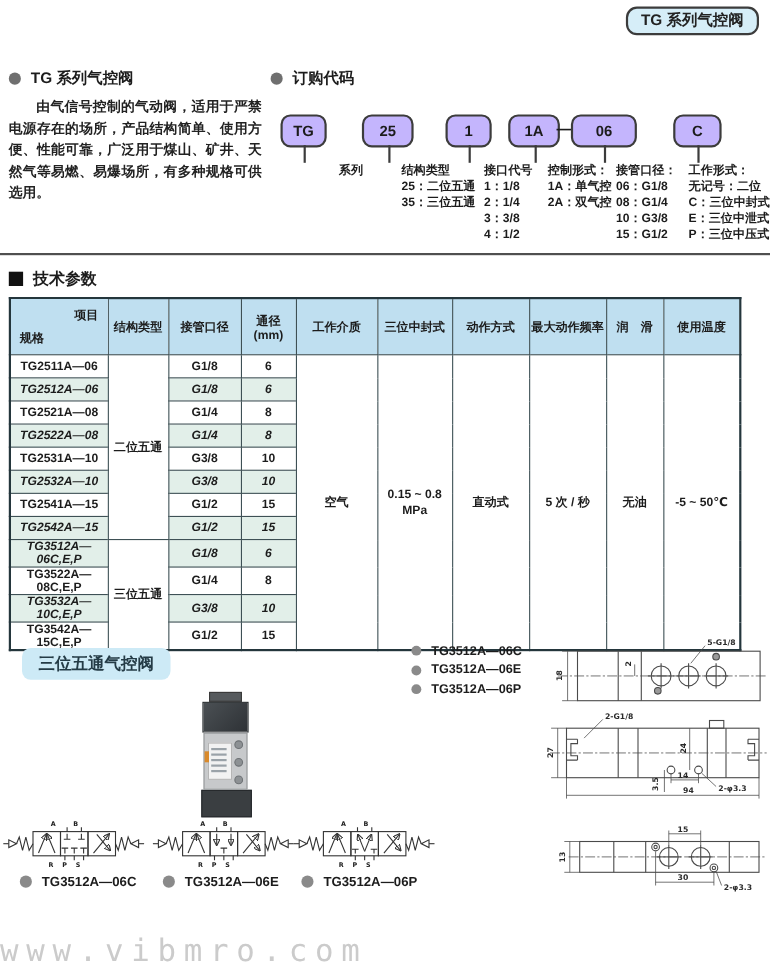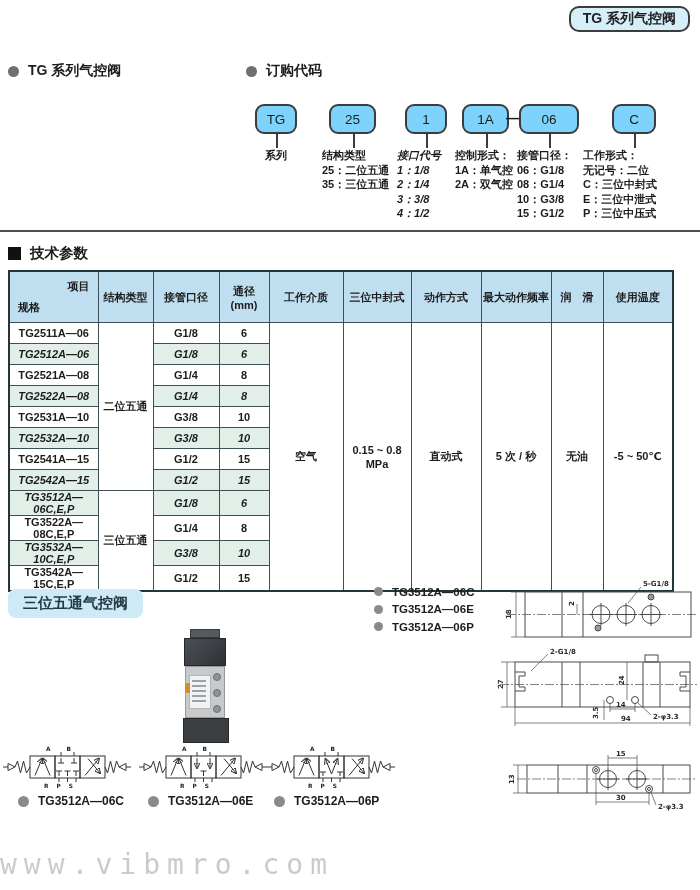--- a/index.html
+++ b/index.html
@@ -16,25 +16,25 @@
   .sec-head{display:flex;align-items:center;gap:9px;font-size:14px;font-weight:bold;}
 
   
   .intro{position:absolute;left:8px;top:62px;width:230px;}
   .intro-body{margin-top:8px;font-size:12.5px;line-height:19.5px;font-weight:bold;
       text-align:justify;text-indent:2em;color:#222;}
 
   
   .order-head{position:absolute;left:246px;top:62px;}
   .code-box{position:absolute;top:104px;height:30px;box-sizing:border-box;border:2px solid #3c3c3c;
-      border-radius:9px;background:#7dd3fc;display:flex;align-items:center;justify-content:center;
-      font-size:13.5px;font-weight:normal;}
+      border-radius:9px;background:#c4b5fd;display:flex;align-items:center;justify-content:center;
+      font-size:13.5px;font-weight:bold;}
   .code-box::after{content:"";position:absolute;left:50%;top:26px;width:2px;height:16px;background:#3c3c3c;}
   .code-dash{position:absolute;left:506px;top:109px;font-size:15px;font-weight:bold;}
-  .caption-block{position:absolute;top:148px;font-size:11px;font-weight:bold;line-height:14.5px;white-space:nowrap;}
+  .caption-block{position:absolute;top:148px;font-size:11px;font-weight:bold;line-height:14.5px;white-space:nowrap;margin-left:43px;}
   .caption-block span{display:block;}
 
   
   .divider{position:absolute;left:0;top:230px;width:700px;height:2px;background:#4f4f4f;}
 
   
   .params-head{position:absolute;left:8px;top:244px;display:flex;align-items:center;gap:9px;
       font-size:14.5px;font-weight:bold;}
   .sq-bullet{width:13px;height:13px;background:#111;display:inline-block;flex:0 0 auto;}
 
@@ -46,21 +46,21 @@
   table.specs tbody td{font-size:11px;font-weight:bold;text-align:center;height:20px;background:#fff;margin-top:36px;}
   td.model{font-size:10px;}
   tr.tint td.stripe{background:#e2efe9;font-style:italic;}
   th.diag{position:relative;
       background:linear-gradient(to bottom right,rgba(0,0,0,0) calc(50% - 1px),#3e5055 calc(50% - 1px),#3e5055 calc(50% + 1px),rgba(0,0,0,0) calc(50% + 1px)),#bfdff0;}
   .diag-top{position:absolute;top:7px;right:8px;}
   .diag-bottom{position:absolute;bottom:7px;left:8px;}
   .two-line span{display:block;line-height:14px;}
 
   
-  .section-label{position:absolute;left:8px;top:589px;background:#cdeaf6;border-radius:8px;
+  .section-label{position:absolute;left:20px;top:589px;background:#cdeaf6;border-radius:8px;
       padding:5px 15px;font-size:15px;font-weight:bold;color:#243b46;}
   .model-list{position:absolute;left:374px;top:583px;}
   .model-item{display:flex;align-items:center;gap:9px;height:17.5px;font-size:11.5px;font-weight:bold;}
   .small-dot{width:9px;height:9px;border-radius:50%;background:#8a8a8a;display:inline-block;flex:0 0 auto;}
 
   
   .valve-photo{position:absolute;left:179px;top:629px;width:54px;height:110px;}
   .vp-top{margin-left:11px;width:28px;height:7px;background:#565a5d;border:1px solid #3a3a3a;}
   .vp-cap{margin-left:5px;width:40px;height:26px;background:linear-gradient(135deg,#4b5054,#2e3236);border:1px solid #24282b;}
   .vp-body{margin-left:6px;width:38px;height:50px;background:#c7c9cb;border:1px solid #979a9c;position:relative;}
@@ -91,20 +91,21 @@
 </head>
 <body>
 
 <div class="corner-tag">TG 系列气控阀</div>
 
 <div class="intro">
   <div class="sec-head">
     <span class="dot-bullet"></span>
     <span>TG 系列气控阀</span>
   </div>
+  <div class="intro-body">由气信号控制的气动阀，适用于严禁电源存在的场所，产品结构简单、使用方便、性能可靠，广泛用于煤山、矿井、天然气等易燃、易爆场所，有多种规格可供选用。</div>
 </div>
 
 <div class="order-head sec-head">
   <span class="dot-bullet"></span>
   <span>订购代码</span>
 </div>
 
 <div class="code-box" style="left:255px;width:42px;">TG</div>
 <div class="code-box" style="left:329px;width:47px;">25</div>
 <div class="code-box" style="left:405px;width:42px;">1</div>
@@ -114,21 +115,21 @@
 <div class="code-box" style="left:612px;width:44px;">C</div>
 
 <div class="caption-block" style="left:265px;">
   <span>系列</span>
 </div>
 <div class="caption-block" style="left:322px;">
   <span>结构类型</span>
   <span>25：二位五通</span>
   <span>35：三位五通</span>
 </div>
-<div class="caption-block" style="left:397px;font-style:italic;">
+<div class="caption-block" style="left:397px;">
   <span>接口代号</span>
   <span>1：1/8</span>
   <span>2：1/4</span>
   <span>3：3/8</span>
   <span>4：1/2</span>
 </div>
 <div class="caption-block" style="left:455px;">
   <span>控制形式：</span>
   <span>1A：单气控</span>
   <span>2A：双气控</span>

